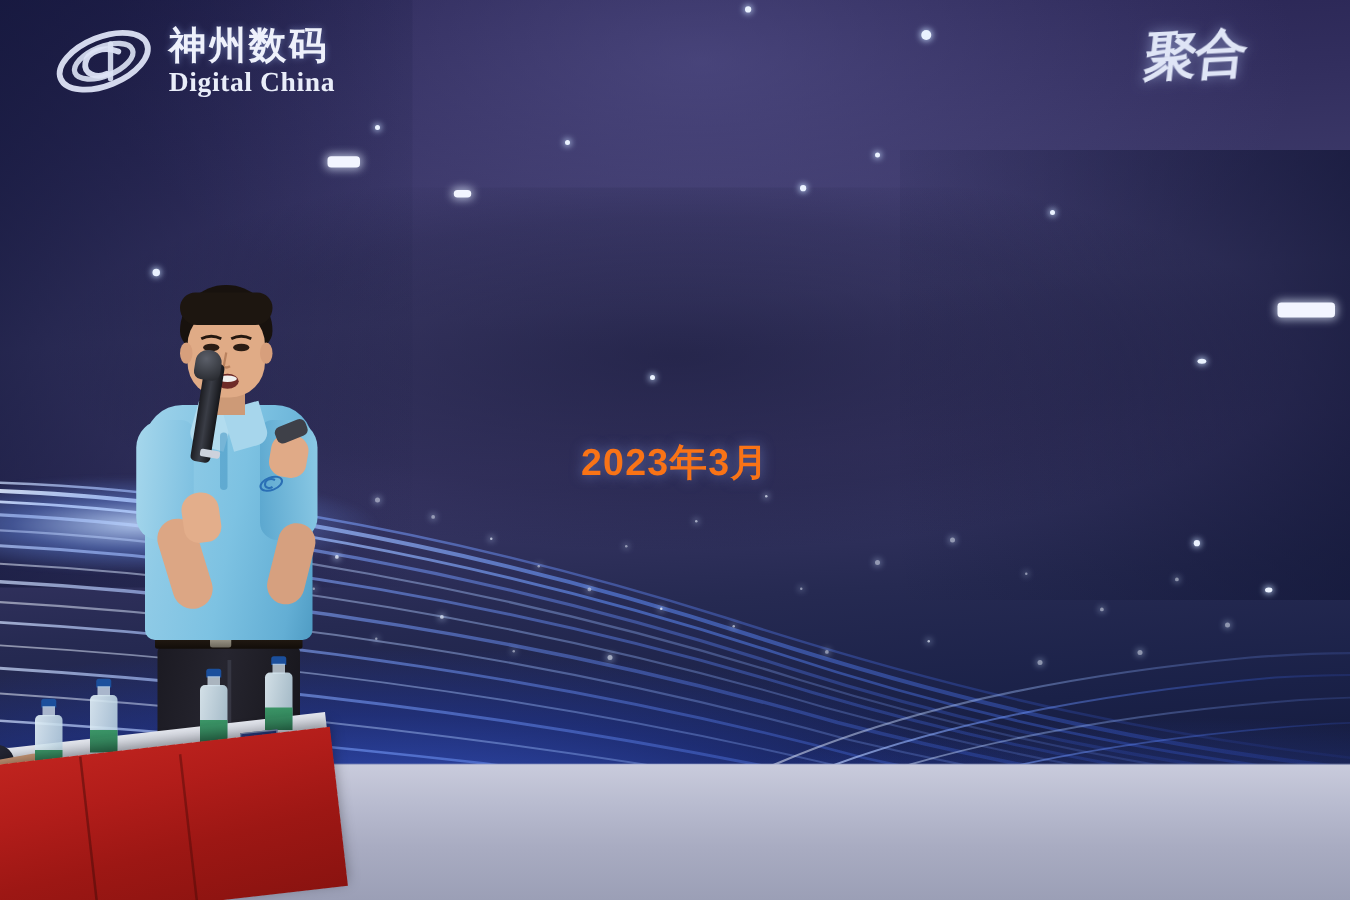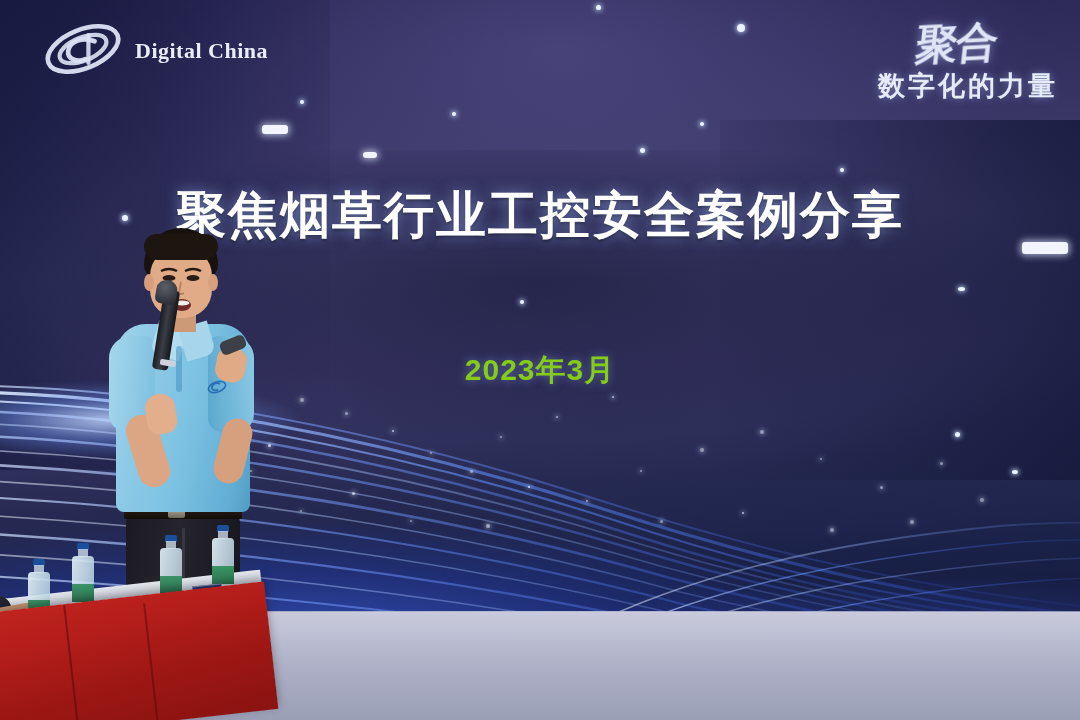--- a/index.html
+++ b/index.html
@@ -105,21 +105,21 @@
   #slide-title {
     position:absolute; left:0; top:182px; width:1080px;
     text-align:center;
     font-size:50px; font-weight:bold; color:#ffffff;
     letter-spacing:2px;
     text-shadow:0 0 14px rgba(160,190,255,.55), 0 2px 3px rgba(0,0,0,.5);
   }
   #slide-date {
     position:absolute; left:0; top:350px; width:1080px;
     text-align:center;
-    font-size:30px; font-weight:bold; color:#84cc16;
+    font-size:30px; font-weight:bold; color:#f97316;
     letter-spacing:1px;
     text-shadow:0 0 10px rgba(150,180,255,.5);
   }
   #slide-company {
     position:absolute; left:0; top:455px; width:1080px;
     text-align:center;
     font-size:33px; font-weight:bold; color:#ffffff;
     letter-spacing:2px;
     text-shadow:0 0 12px rgba(150,185,255,.6), 0 2px 3px rgba(10,20,60,.45);
   }
@@ -333,30 +333,29 @@
   <div id="logo-left">
     <svg id="logo-mark" viewBox="0 0 110 80">
       <g fill="none" stroke="#dde3f5" stroke-linecap="round">
         <ellipse cx="55" cy="40" rx="48" ry="25" transform="rotate(-22 55 40)" stroke-width="6" opacity="0.95"></ellipse>
         <ellipse cx="55" cy="40" rx="32" ry="15" transform="rotate(-22 55 40)" stroke-width="5.5" opacity="0.9"></ellipse>
         <path d="M70 30 C55 24 38 30 36 42 C34 53 48 58 58 53" stroke-width="6" opacity="0.95"></path>
         <path d="M62 22 L62 58" stroke-width="5.5" opacity="0.9"></path>
       </g>
     </svg>
     <div id="logo-left-text">
+      <div id="brand-cn">神州数码</div>
       <div id="brand-en">Digital China</div>
     </div>
   </div>
 
   <div id="logo-right">
     <div id="slogan-mark">聚合</div>
-    <div id="slogan-sub">数字化的力量</div>
-  </div>
-
-  <div id="slide-title">聚焦烟草行业工控安全案例分享</div>
+  </div>
+
   <div id="slide-date">2023年3月</div>
 
   <div id="floor-edge"></div>
   <div id="stage-floor">
     
   </div>
 
   <div id="speaker">
     <div class="sp" id="sp-pants"></div>
     <div class="sp" id="sp-pants-crease"></div>

